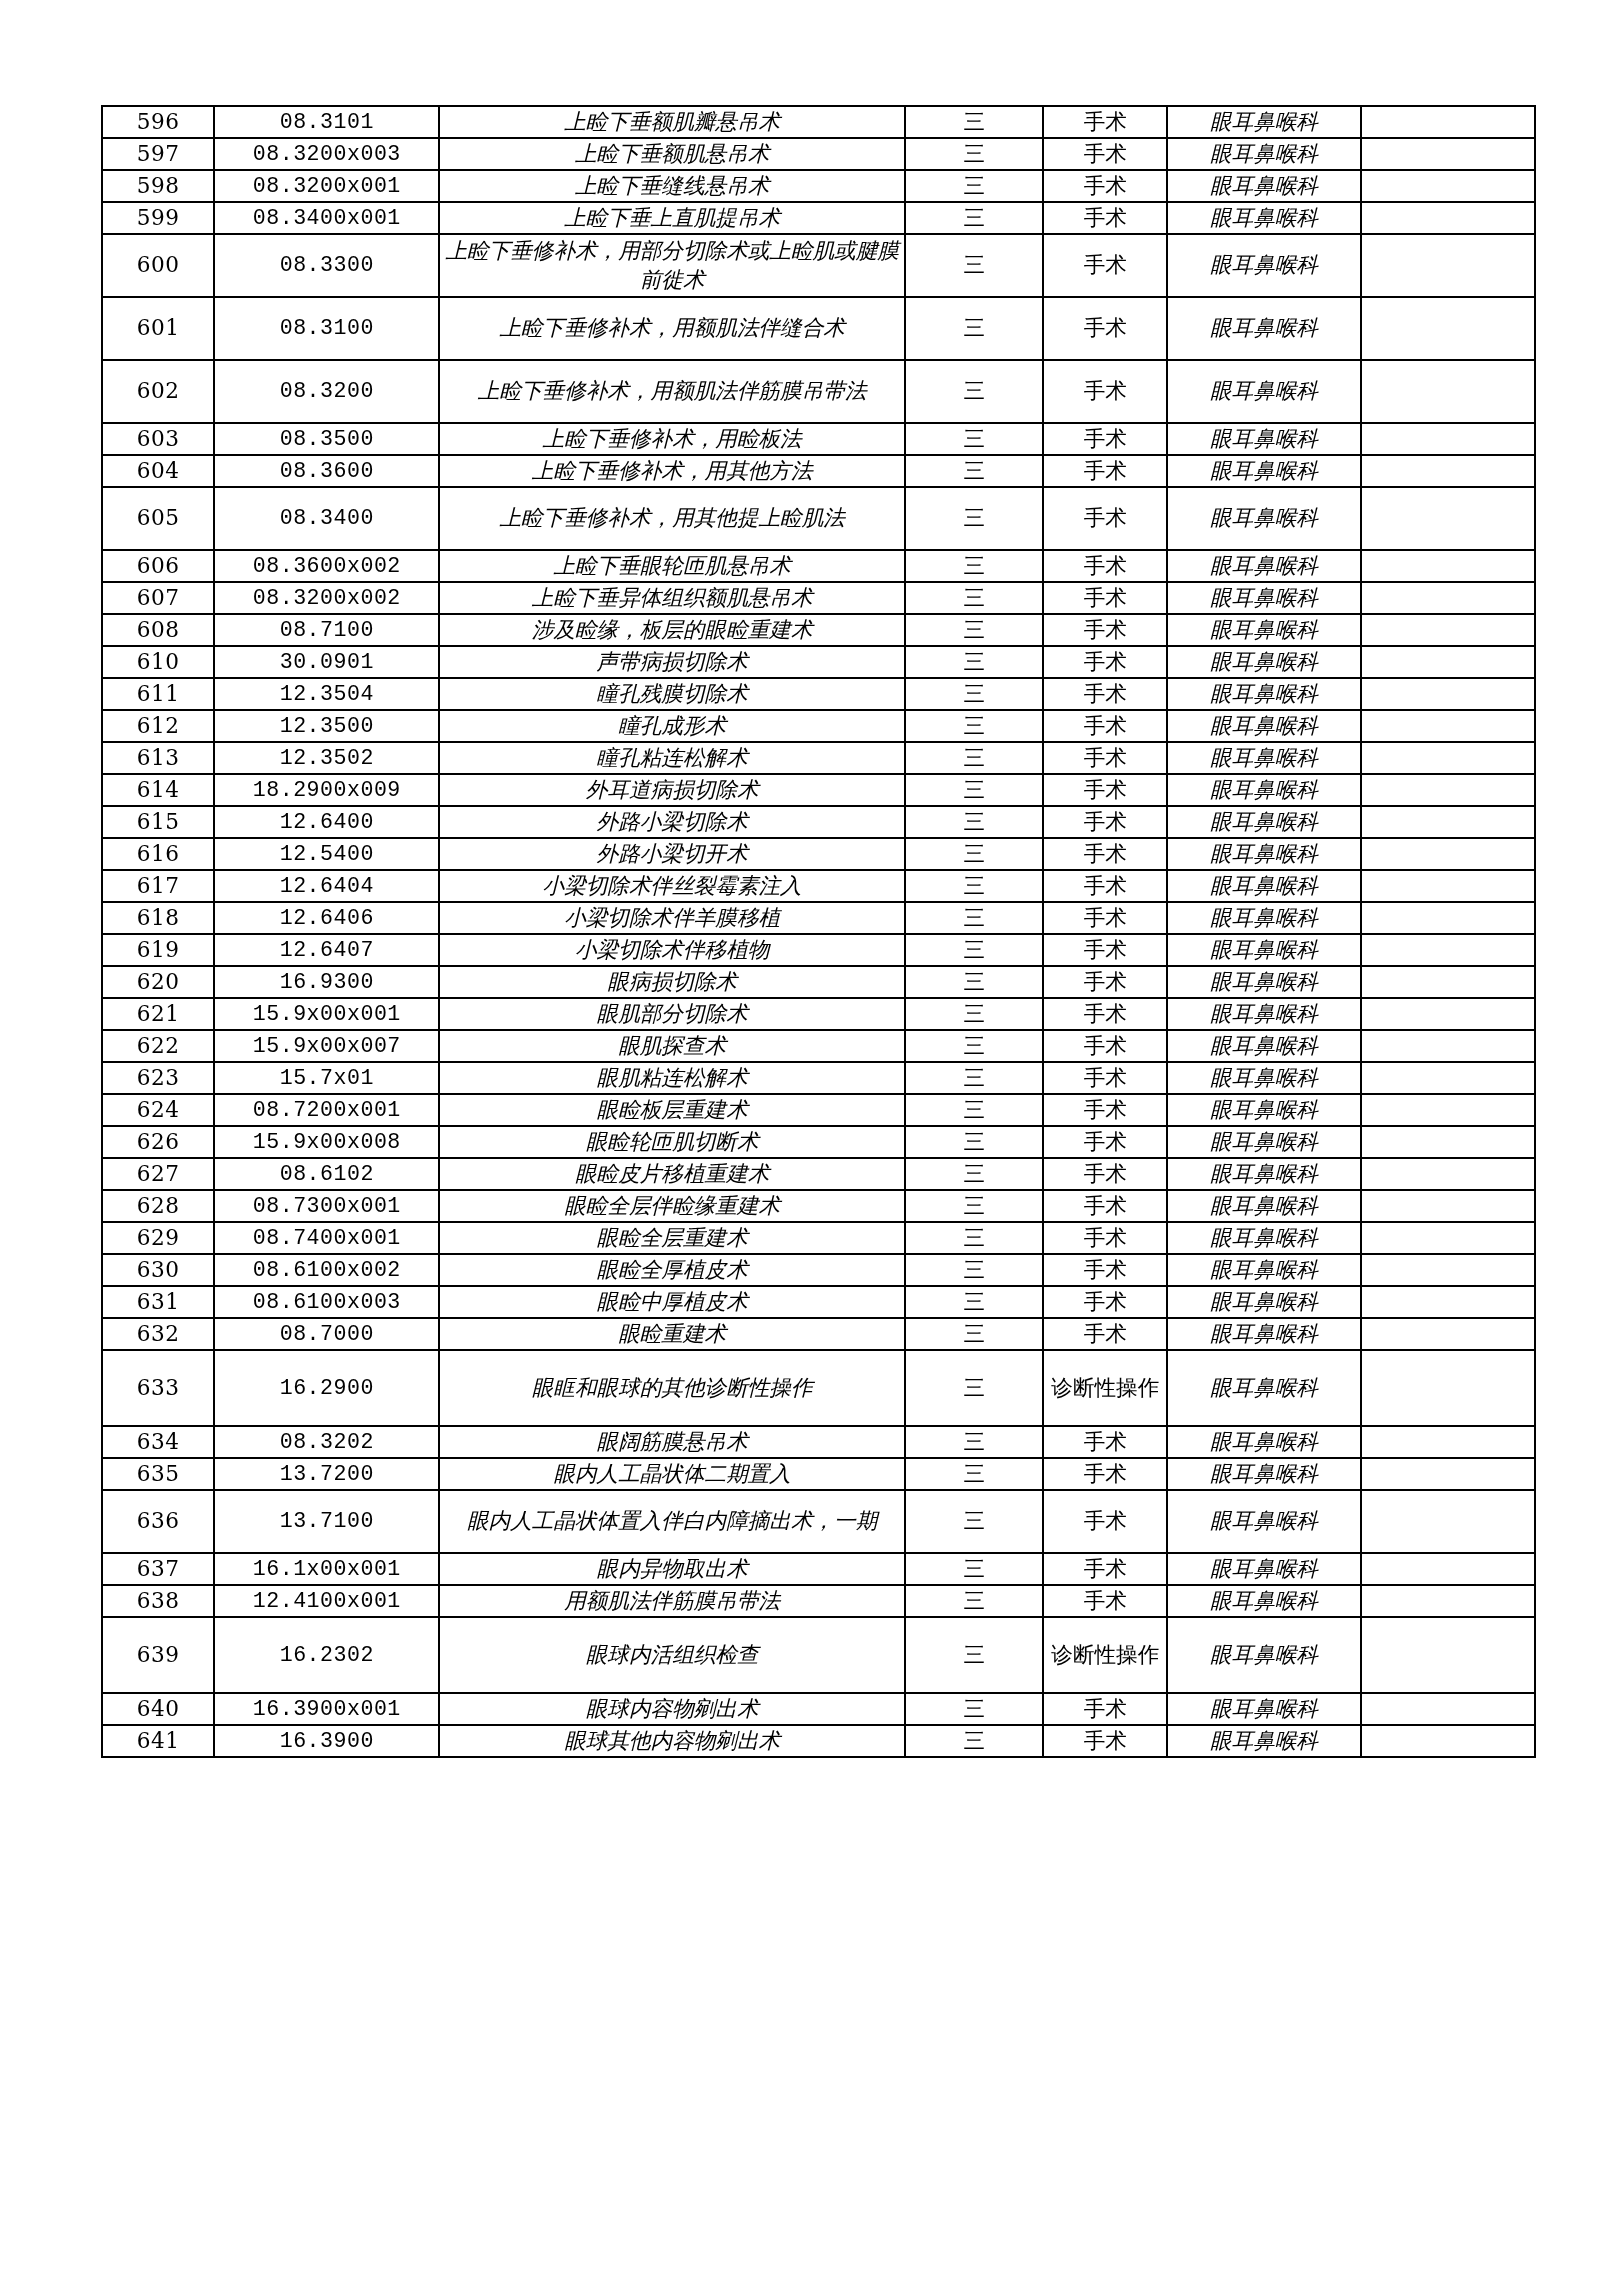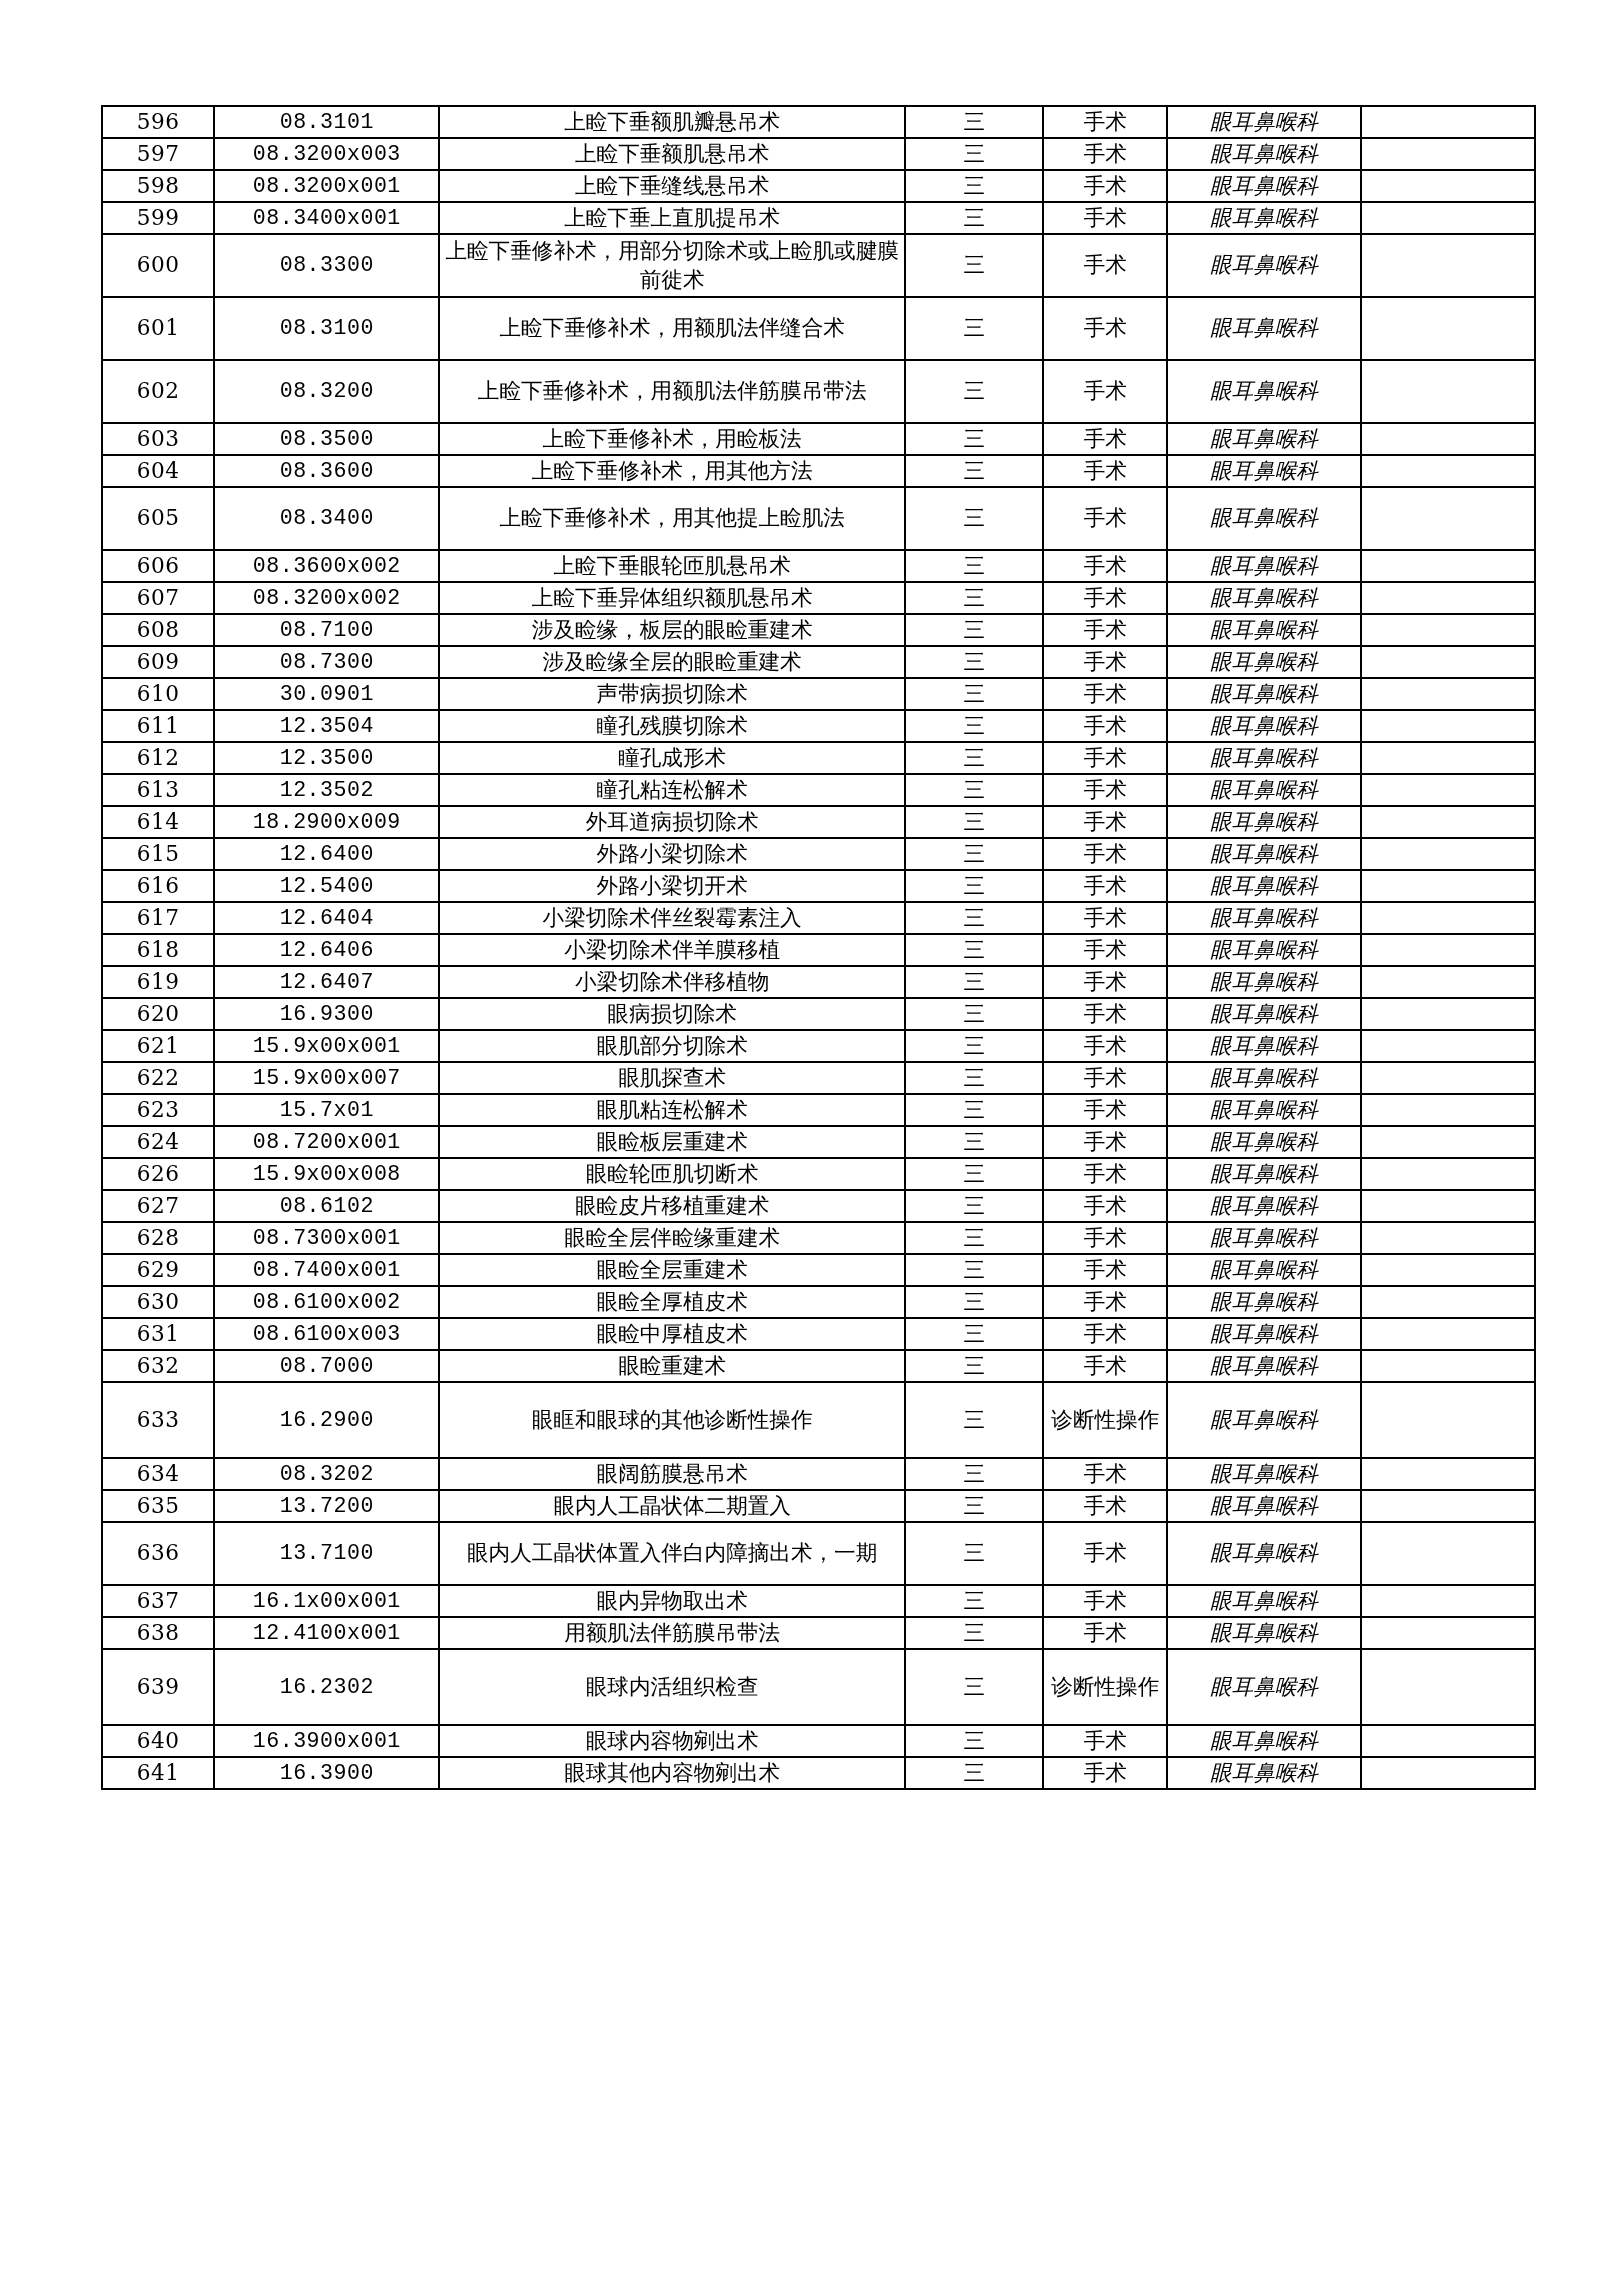--- a/index.html
+++ b/index.html
@@ -56,20 +56,21 @@
   td.code {
     font-family: Liberation Mono, monospace;
     font-size: 21.6px;
     letter-spacing: 0.5px;
   }
   td.name {
     font-family: "DejaVu Sans", "Liberation Sans", sans-serif;
     font-size: 21.6px;
     padding: 2.9px 5.9px;
     line-height: 1.42;
+    font-style: italic;
   }
   td.level, td.type, td.dept {
     font-family: "DejaVu Sans", "Liberation Sans", sans-serif;
     font-size: 21.6px;
   }
   td.type {
     line-height: 1.30;
     padding: 2px 2px;
   }
   td.dept {
@@ -208,29 +209,20 @@
         <tr class="r1">
           <td class="seq">608</td>
           <td class="code">08.7100</td>
           <td class="name">涉及睑缘，板层的眼睑重建术</td>
           <td class="level">三</td>
           <td class="type">手术</td>
           <td class="dept">眼耳鼻喉科</td>
           <td class="blank"></td>
         </tr>
         <tr class="r1">
-          <td class="seq">609</td>
-          <td class="code">08.7300</td>
-          <td class="name">涉及睑缘全层的眼睑重建术</td>
-          <td class="level">三</td>
-          <td class="type">手术</td>
-          <td class="dept">眼耳鼻喉科</td>
-          <td class="blank"></td>
-        </tr>
-        <tr class="r1">
           <td class="seq">610</td>
           <td class="code">30.0901</td>
           <td class="name">声带病损切除术</td>
           <td class="level">三</td>
           <td class="type">手术</td>
           <td class="dept">眼耳鼻喉科</td>
           <td class="blank"></td>
         </tr>
         <tr class="r1">
           <td class="seq">611</td>

